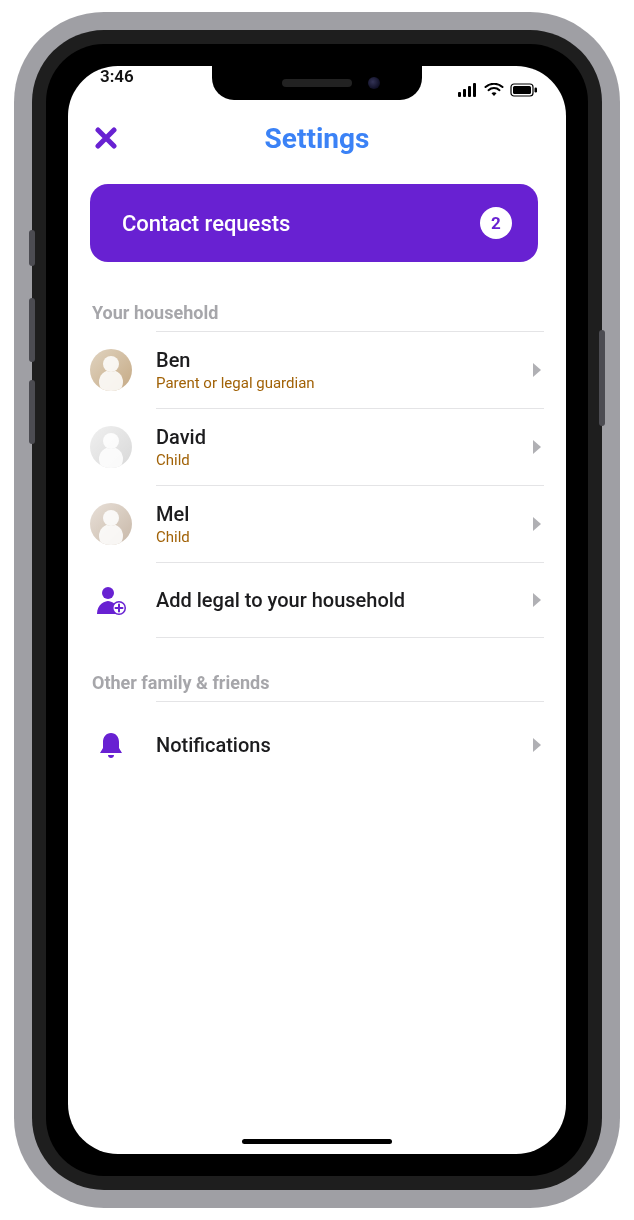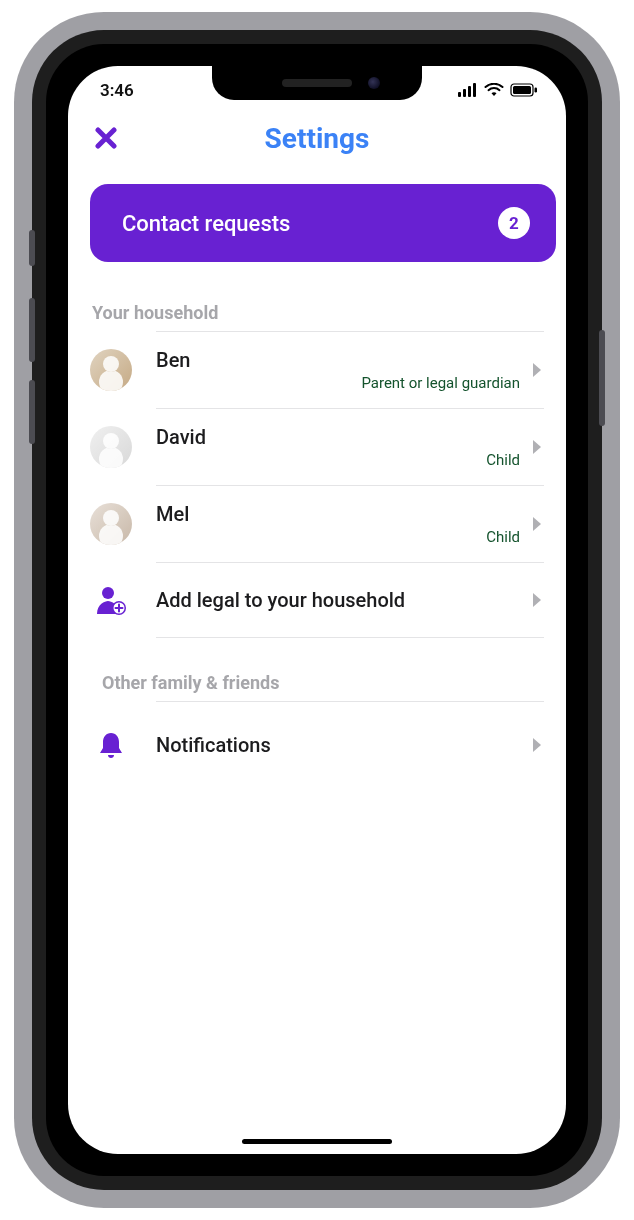--- a/index.html
+++ b/index.html
@@ -76,21 +76,20 @@
   }
   .btn-mute { left: -3px; top: 200px; width: 6px; height: 36px; }
   .btn-volup { left: -3px; top: 268px; width: 6px; height: 64px; }
   .btn-voldn { left: -3px; top: 350px; width: 6px; height: 64px; }
   .btn-power { right: -3px; top: 300px; width: 6px; height: 96px; }
 
   
   .status-bar {
     height: 48px;
     display: flex;
-    align-items: center;
     justify-content: space-between;
     padding: 0 28px 0 32px;
   }
   .status-time {
     font-size: 17px;
     font-weight: 600;
     color: #111;
   }
   .status-icons { display:flex; gap:6px; align-items:center; }
 
@@ -112,21 +111,21 @@
     left: 22px;
     top: 50%;
     transform: translateY(-50%);
     width: 32px; height: 32px;
     display:flex; align-items:center; justify-content:center;
     cursor:pointer;
   }
 
   
   .banner {
-    margin: 22px 10px 0 22px;
+    margin: 22px 28px 0 22px;
     background: #6821D2;
     border-radius: 18px;
     height: 78px;
     display: flex;
     align-items: center;
     justify-content: space-between;
     padding: 0 26px 0 32px;
     cursor: pointer;
   }
   .banner-label {
@@ -144,40 +143,40 @@
     display:flex; align-items:center; justify-content:center;
   }
 
   
   .section-title {
     color: #a6a6aa;
     font-size: 18px;
     font-weight: 700;
     padding: 40px 24px 8px 24px;
   }
-  .section-title.tight { padding-top: 34px; margin-left: 10px; }
+  .section-title.tight { padding-top: 34px; }
 
   
   .row {
     display: flex;
     align-items: center;
     padding: 16px 22px 16px 22px;
     cursor: pointer;
     min-height: 74px;
   }
   .row-avatar {
     width: 42px; height: 42px; border-radius: 50%;
     flex-shrink: 0;
     margin-right: 24px;
     display:flex; align-items:center; justify-content:center;
     overflow:hidden;
   }
   .row-text { flex: 1; min-width: 0; }
   .row-title { font-size: 20px; color: #1c1c1e; font-weight: 500; }
-  .row-sub { font-size: 15px; color: #14532d; margin-top: 2px; text-align: right; }
+  .row-sub { font-size: 15px; color: #a16207; margin-top: 2px; }
   .row-chevron { color: #b0b0b4; margin-left: 10px; }
   .row-divider {
     height: 1px;
     background: #e4e4e6;
     margin-left: 88px;
     margin-right: 22px;
   }
   .row.icon-row .row-avatar { background: transparent; }
 
   

